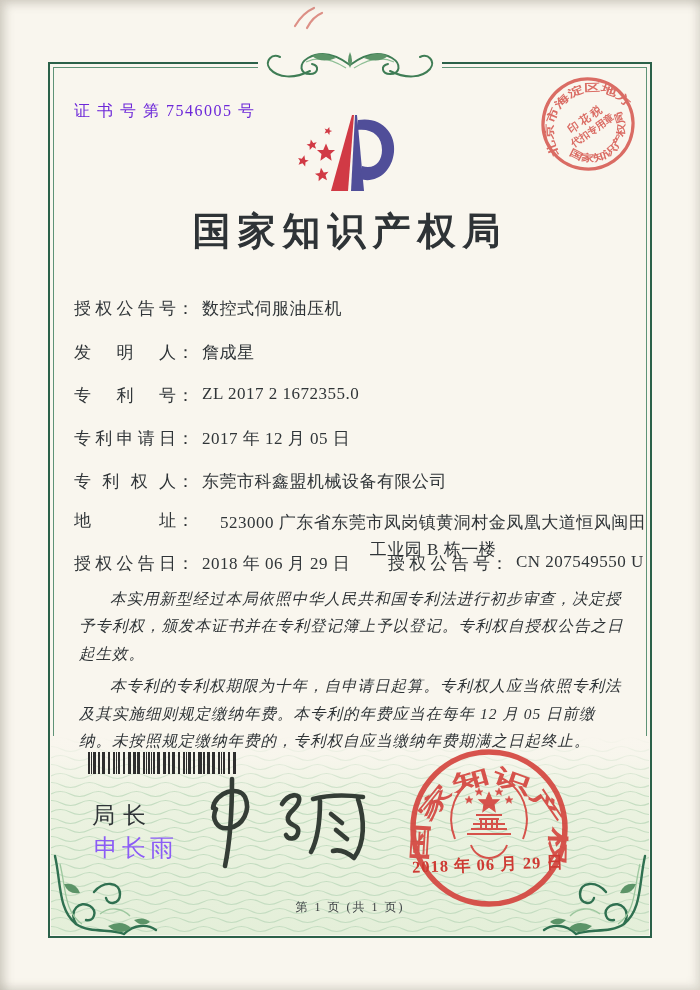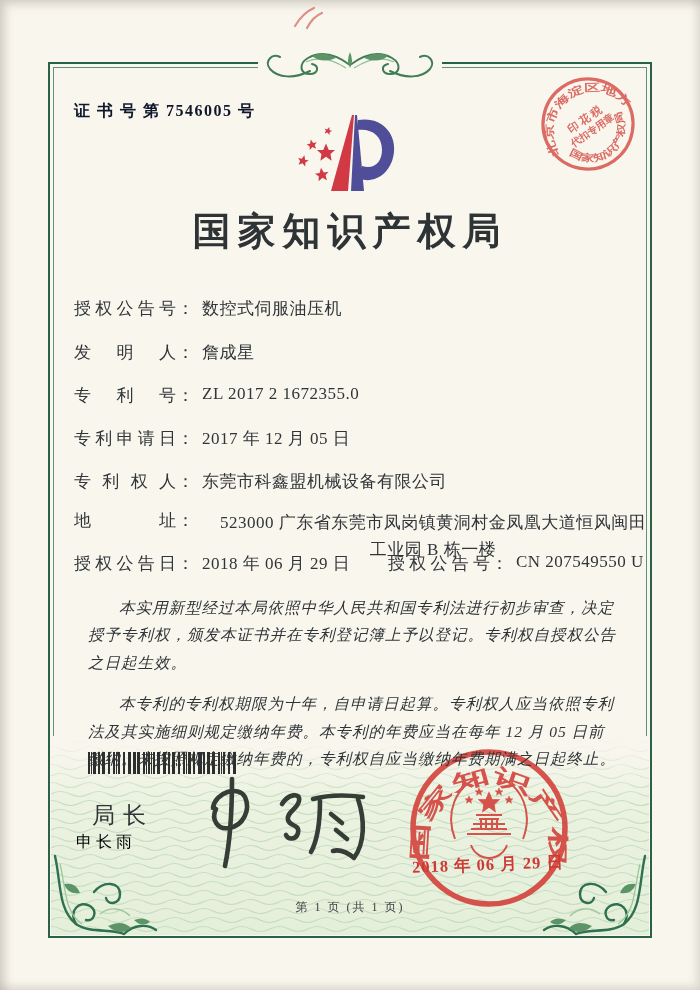--- a/index.html
+++ b/index.html
@@ -8,50 +8,50 @@
     background:#f9f6ee;
     font-family:"Liberation Serif","DejaVu Serif",serif;
     color:#33383b;
   }
   .scan-shade{position:absolute;inset:0;pointer-events:none;z-index:50;
     box-shadow:inset 5px 4px 10px rgba(110,105,90,.28), inset -4px -4px 9px rgba(120,115,100,.18);}
   
   .frame{position:absolute;left:48px;top:62px;width:600px;height:872px;border:2px solid #2b6149;}
   .frame-inner{position:absolute;inset:3px;border:1px solid #5f9377;pointer-events:none;}
   
-  .cert-no{position:absolute;left:74px;top:101px;font-size:16px;letter-spacing:1.5px;color:#0f172a;font-weight:bold;}
+  .cert-no{position:absolute;left:74px;top:101px;font-size:16px;letter-spacing:1.5px;color:#6d28d9;}
   .logo{position:absolute;left:272px;top:104px;width:150px;height:95px;}
   .title{position:absolute;left:0;top:206px;width:700px;text-align:center;
     font-size:38px;font-weight:700;letter-spacing:7px;color:#2e3336;}
   
   .row{position:absolute;left:74px;font-size:17px;color:#303538;white-space:nowrap;}
   .flabel{display:inline-block;width:102px;text-align:justify;text-align-last:justify;vertical-align:top;}
   .fcolon{display:inline-block;margin:0 8px 0 1px;vertical-align:top;}
   .fvalue{display:inline-block;vertical-align:top;letter-spacing:.5px;text-align:center;}
   .addr-val{white-space:normal;width:462px;line-height:27px;}
   .row2{left:388px;}
   
   .paragraphs{position:absolute;left:74px;top:580px;width:556px;}
-  .paragraphs p{margin:14px;text-indent:2em;font-size:15.5px;line-height:27.4px;
+  .paragraphs p{margin:5px;text-indent:2em;font-size:15.5px;line-height:27.4px;
     font-style:italic;letter-spacing:1px;color:#2f3437;}
   
   .band{position:absolute;left:51px;top:736px;width:598px;height:199px;
     background:linear-gradient(#f9f6ee 0%, #edf3e2 22%, #e4efd9 100%);}
   .band svg{display:block;width:100%;height:100%;}
   .band-fade{position:absolute;left:51px;top:736px;width:598px;height:62px;
     background:linear-gradient(#f9f6ee, rgba(249,246,238,0));pointer-events:none;}
   
   .barcode{position:absolute;left:88px;top:752px;width:150px;height:22px;
     background-image:
       repeating-linear-gradient(90deg,#2e2e2e 0 2px,rgba(0,0,0,0) 2px 5px),
       repeating-linear-gradient(90deg,#2e2e2e 0 1px,rgba(0,0,0,0) 1px 7px),
       repeating-linear-gradient(90deg,rgba(0,0,0,0) 0 3px,#2e2e2e 3px 4px,rgba(0,0,0,0) 4px 11px);}
   
   .sig-title{position:absolute;left:92px;top:800px;font-size:23px;letter-spacing:8px;color:#2f3437;}
-  .sig-name{position:absolute;left:76px;top:832px;font-size:16px;letter-spacing:4px;color:#000000;}
+  .sig-name{position:absolute;left:94px;top:832px;font-size:24px;letter-spacing:4px;color:#8b5cf6;}
   .sig-hand{position:absolute;left:185px;top:772px;width:205px;height:102px;}
   
   .seal{position:absolute;left:406px;top:745px;width:166px;height:166px;opacity:.9;}
   .seal-date{position:absolute;left:408px;top:854px;width:160px;text-align:center;
     font-size:16.5px;font-weight:700;color:#ce3a33;letter-spacing:1px;transform:rotate(-2deg);z-index:6;}
   .tax-stamp{position:absolute;left:538px;top:74px;width:100px;height:100px;
     transform:rotate(-35deg);opacity:.85;}
   
   .footer{position:absolute;left:0;top:899px;width:700px;text-align:center;
     font-size:12px;letter-spacing:2px;color:#3a3f42;z-index:5;}

